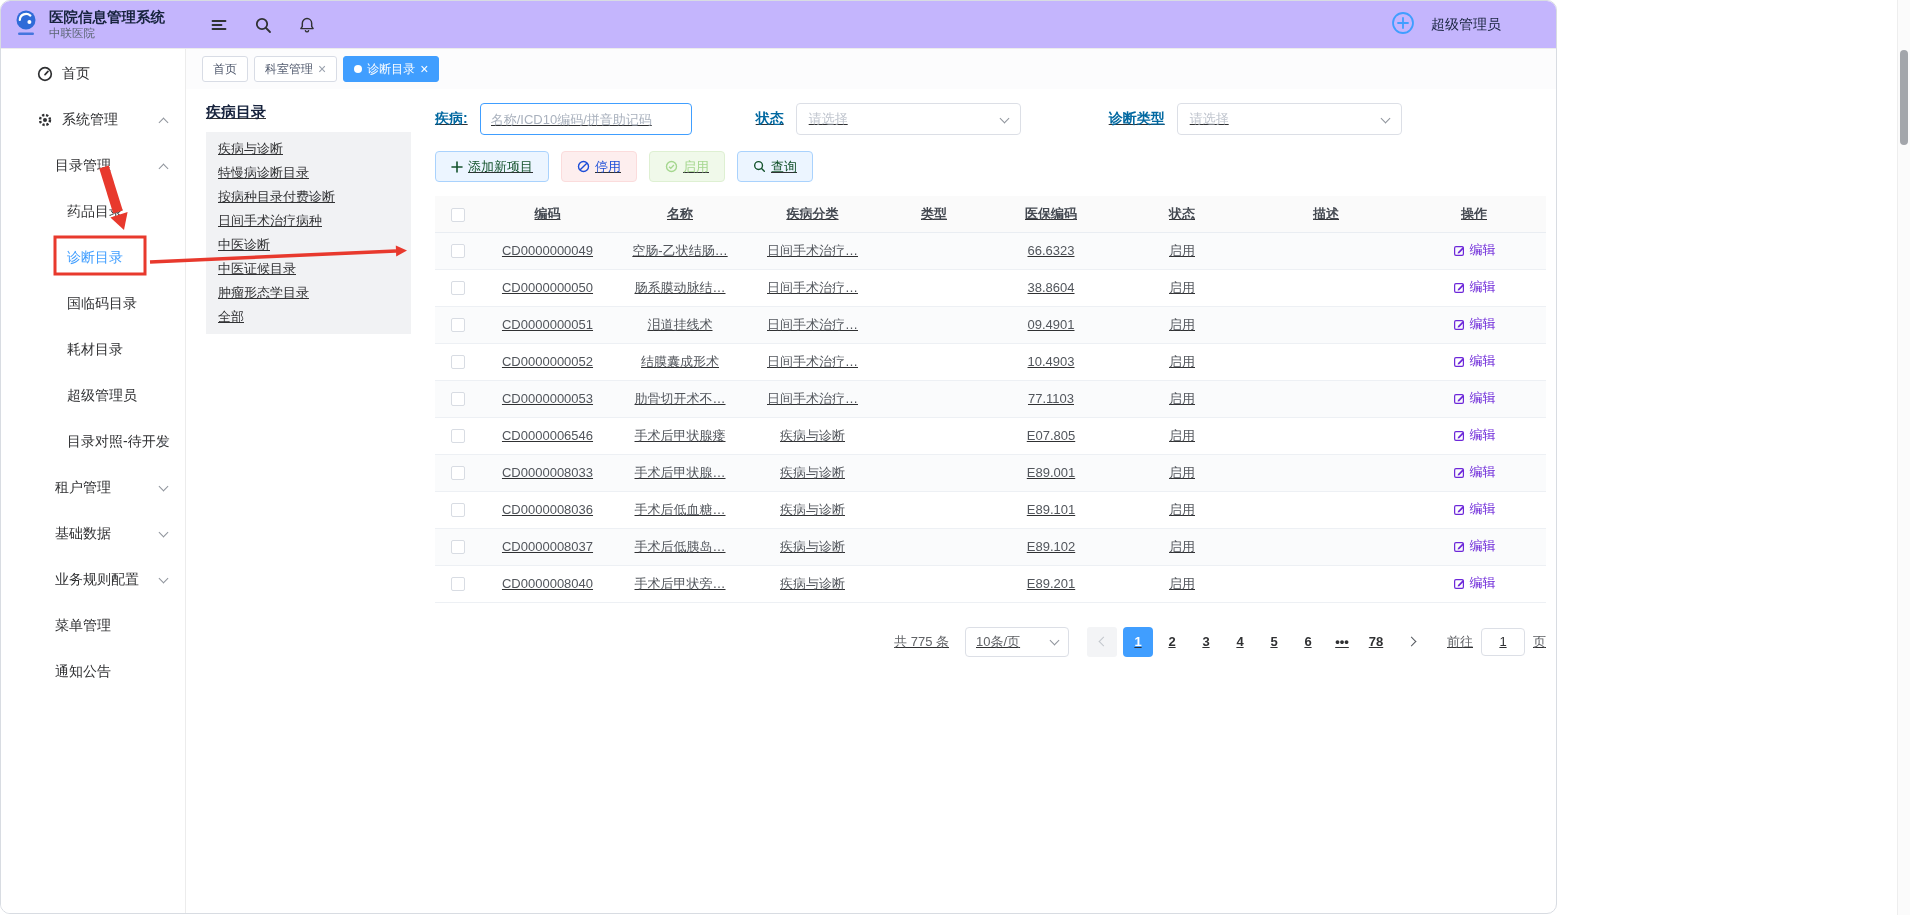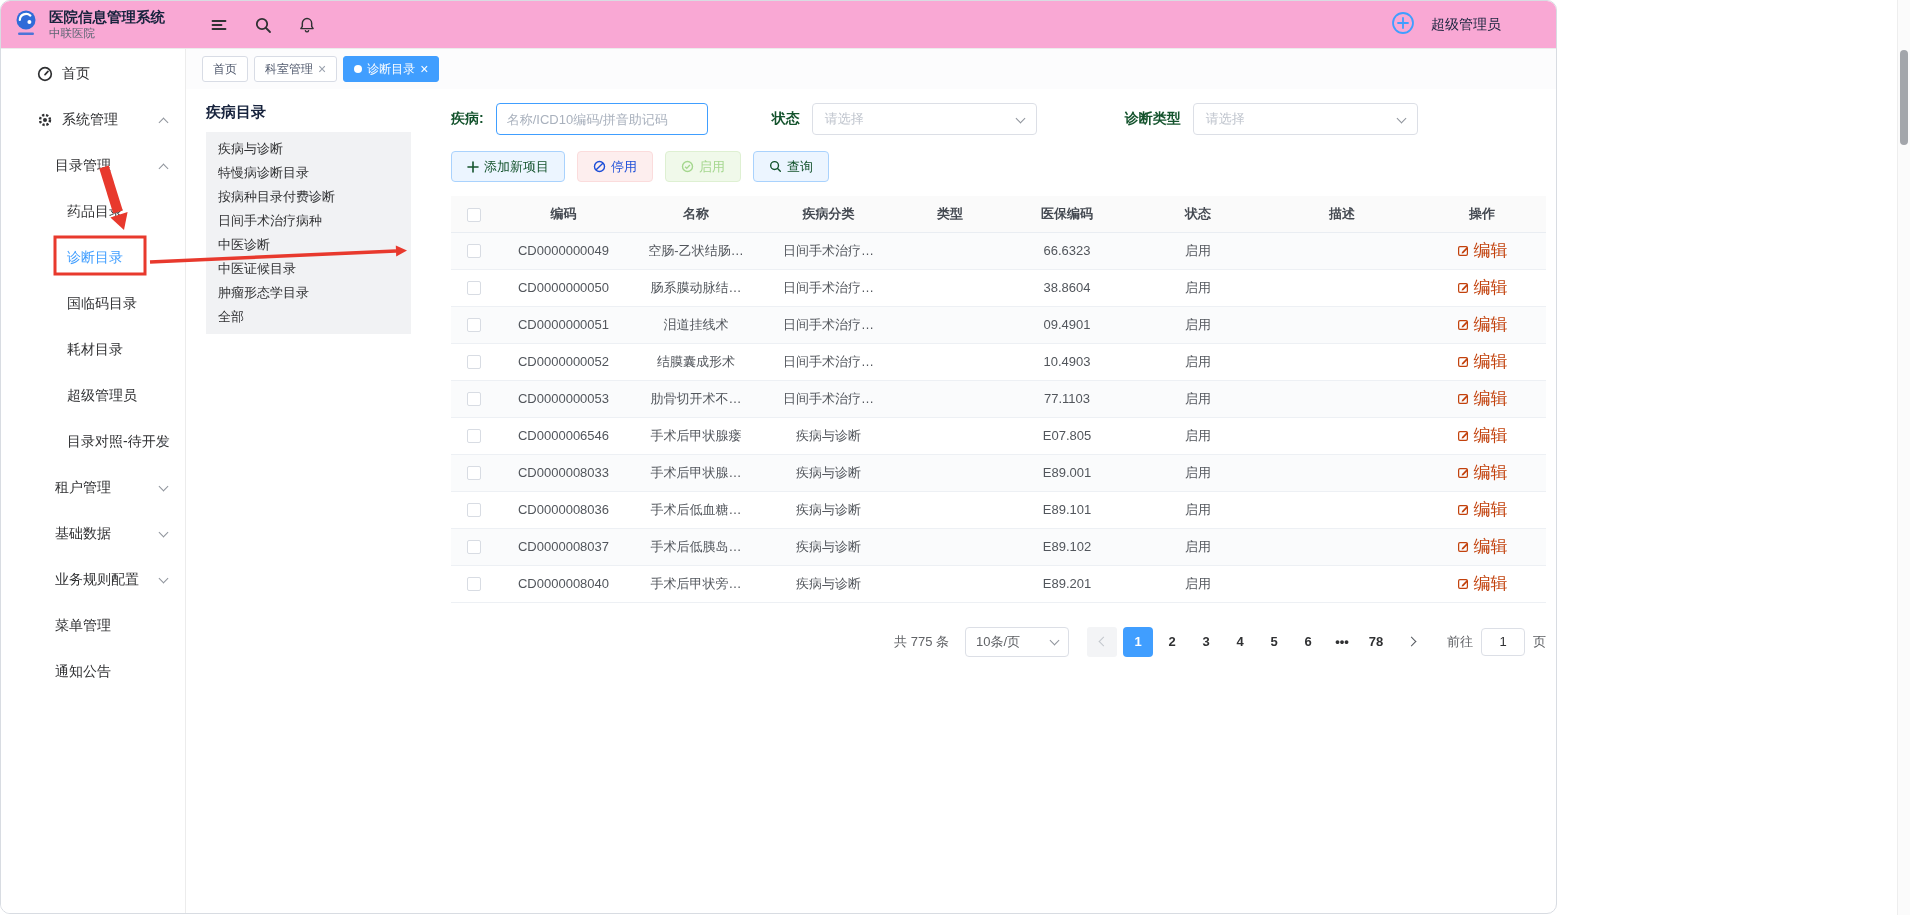--- a/index.html
+++ b/index.html
@@ -2,21 +2,21 @@
 <html><head>
 <meta charset="utf-8">
 <style>
   * { margin:0; padding:0; box-sizing:border-box; }
   html,body { width:1910px; height:915px; background:#fff; font-family:"Liberation Sans","DejaVu Sans",sans-serif; color:#303133; overflow:hidden; }
   body { position:relative; }
 
   .app { position:absolute; left:0; top:0; width:1557px; height:914px; background:#fff; border:1px solid #d8dce2; border-radius:10px; overflow:hidden; }
 
   
-  .topbar { height:48px; display:flex; align-items:stretch; border-bottom:1px solid #ececec; background:#f9a8d4; }
+  .topbar { height:48px; display:flex; align-items:stretch; border-bottom:1px solid #ececec; background:#c4b5fd; }
   .brand { width:185px; flex-shrink:0; display:flex; align-items:center; gap:8px; padding-left:10px; }
   .brand-text { display:flex; flex-direction:column; line-height:1.25; }
   .app-title { font-size:14.5px; font-weight:700; color:#17233d; white-space:nowrap; }
   .app-subtitle { font-size:11.5px; color:#5a6472; }
   .topbar-main { flex:1; display:flex; align-items:center; padding:0 55px 0 24px; gap:26px; }
   .tb-icon { display:inline-flex; cursor:pointer; color:#303133; }
   .tb-spacer { flex:1; }
   .user-chip { display:inline-flex; align-items:center; gap:16px; cursor:pointer; }
   .user-name { font-size:14px; color:#17233d; }
 
@@ -42,54 +42,54 @@
 
   
   .tabbar { height:40px; display:flex; align-items:center; gap:6px; padding:0 16px; background:#fcfcfd; }
   .tab { height:26px; padding:0 10px; display:inline-flex; align-items:center; gap:5px; border:1px solid #d8dce5; border-radius:3px; background:#fff; font-size:12px; color:#515a6e; cursor:pointer; white-space:nowrap; }
   .tab.active { background:#409eff; border-color:#409eff; color:#fff; }
   .tab-dot { width:8px; height:8px; border-radius:50%; background:#fff; }
   .tab-close { font-size:14px; line-height:1; color:#9aa1ad; cursor:pointer; }
   .tab.active .tab-close { color:#fff; }
 
   
-  .content { flex:1; display:flex; gap:40px; padding:10px 10px 0 20px; min-width:0; }
+  .content { flex:1; display:flex; gap:24px; padding:10px 10px 0 20px; min-width:0;text-decoration:underline; }
   .catalog-panel { width:205px; flex-shrink:0; }
   .catalog-title { font-size:15px; font-weight:700; color:#17233d; margin:4px 0 10px; }
   .catalog-list { list-style:none; background:#f1f2f4; padding:5px 0; }
   .catalog-item { height:24px; line-height:24px; padding-left:12px; font-size:13px; color:#303133; cursor:pointer; white-space:nowrap; }
 
   .work-panel { flex:1; min-width:0; }
 
   
   .filter-row { display:flex; align-items:center; margin-top:4px; }
   .filter-group { display:flex; align-items:center; }
   .filter-group.g2 { margin-left:64px; }
   .filter-group.g3 { margin-left:88px; }
-  .f-label { font-size:14px; font-weight:700; color:#14532d; margin-right:12px; white-space:nowrap; }
+  .f-label { font-size:14px; font-weight:700; color:#0369a1; margin-right:12px; white-space:nowrap; }
   .disease-input { width:212px; height:32px; border:1px solid #409eff; border-radius:4px; padding:0 10px; font-size:13px; color:#303133; outline:none; font-family:inherit; }
   .disease-input::placeholder { color:#a9b1bd; }
   .select { width:225px; height:32px; border:1px solid #dcdfe6; border-radius:4px; background:#fff; display:flex; align-items:center; justify-content:space-between; padding:0 12px; cursor:pointer; }
   .select-placeholder { font-size:13px; color:#bfc4cd; }
 
   
   .toolbar { margin-top:16px; display:flex; gap:12px; }
   .btn { height:31px; padding:0 15px; border-radius:4px; font-size:13px; display:inline-flex; align-items:center; gap:5px; cursor:pointer; font-family:inherit; border:1px solid transparent; }
   .btn-icon { display:inline-flex; }
   .btn-add, .btn-query { background:#ecf5ff; border-color:#a9d2fd; color:#14532d; }
   .btn-disable { background:#fdeeee; border-color:#fbdcdc; color:#1d4ed8; }
   .btn-enable { background:#f0f9ea; border-color:#def0d2; color:#a5d78f; }
 
   
   .data-table { width:100%; margin-top:14px; border-collapse:collapse; table-layout:fixed; }
   .data-table th { height:36px; background:#fafafa; font-size:13px; font-weight:700; color:#454a52; text-align:center; border-bottom:1px solid #e9edf2; white-space:nowrap; }
   .data-table td { height:37px; font-size:13px; color:#52565c; text-align:center; border-bottom:1px solid #edf0f4; white-space:nowrap; overflow:hidden; text-overflow:clip; }
   .data-table tbody tr:nth-child(odd) { background:#fafbfc; }
   .checkbox { display:inline-block; width:14px; height:14px; border:1px solid #d8dce3; border-radius:2px; background:#fff; vertical-align:middle; cursor:pointer; }
-  .edit-link { color:#c2410c; display:inline-flex; align-items:center; gap:4px; font-size:17px; cursor:pointer; }
+  .edit-link { color:#6d28d9; display:inline-flex; align-items:center; gap:4px; font-size:13px; cursor:pointer; }
   .edit-icon { display:inline-flex; }
 
   
   .pagination { margin-top:24px; display:flex; justify-content:flex-end; align-items:center; font-size:13px; color:#606266; }
   .total { margin-right:16px; white-space:nowrap; }
   .size-select { width:104px; height:30px; border:1px solid #dcdfe6; border-radius:4px; background:#fff; display:flex; align-items:center; justify-content:space-between; padding:0 10px; color:#606266; margin-right:18px; cursor:pointer; }
   .nav-btn { width:30px; height:30px; border:none; border-radius:3px; display:inline-flex; align-items:center; justify-content:center; cursor:pointer; background:transparent; }
   .nav-btn.prev { background:#f3f4f6; margin-right:6px; }
   .nav-btn.prev .chev { border-color:#c3c7cd; }
   .nav-btn.next { margin-left:6px; }

